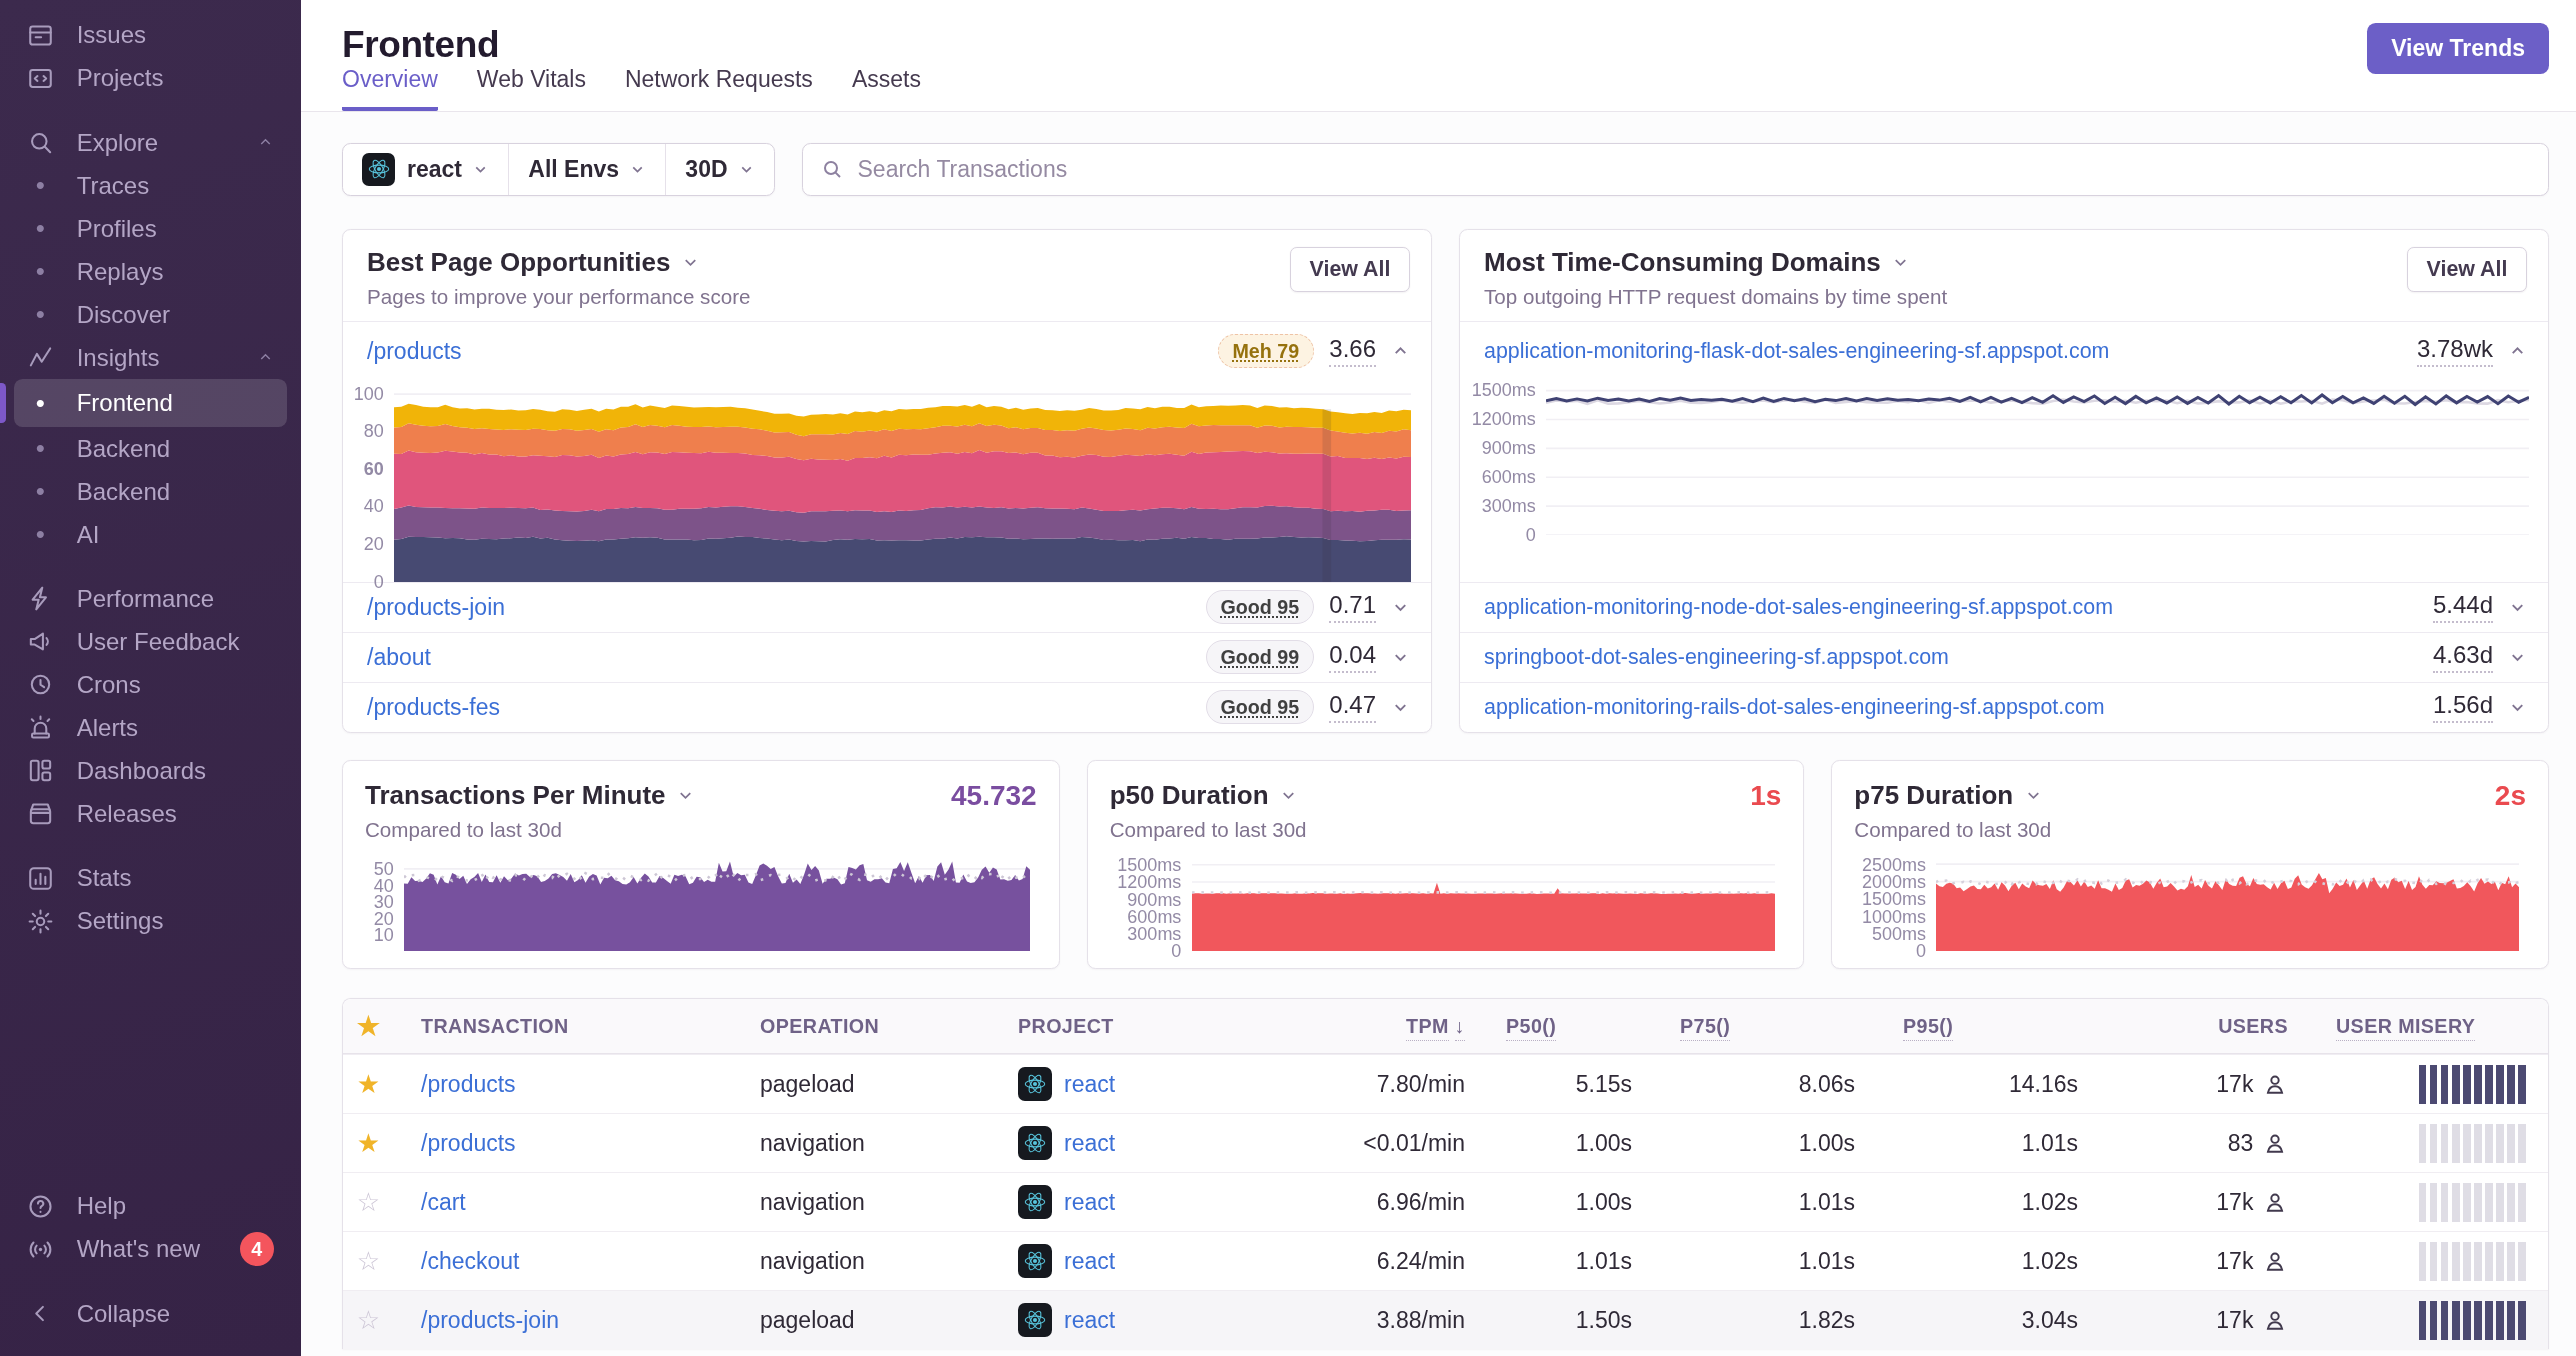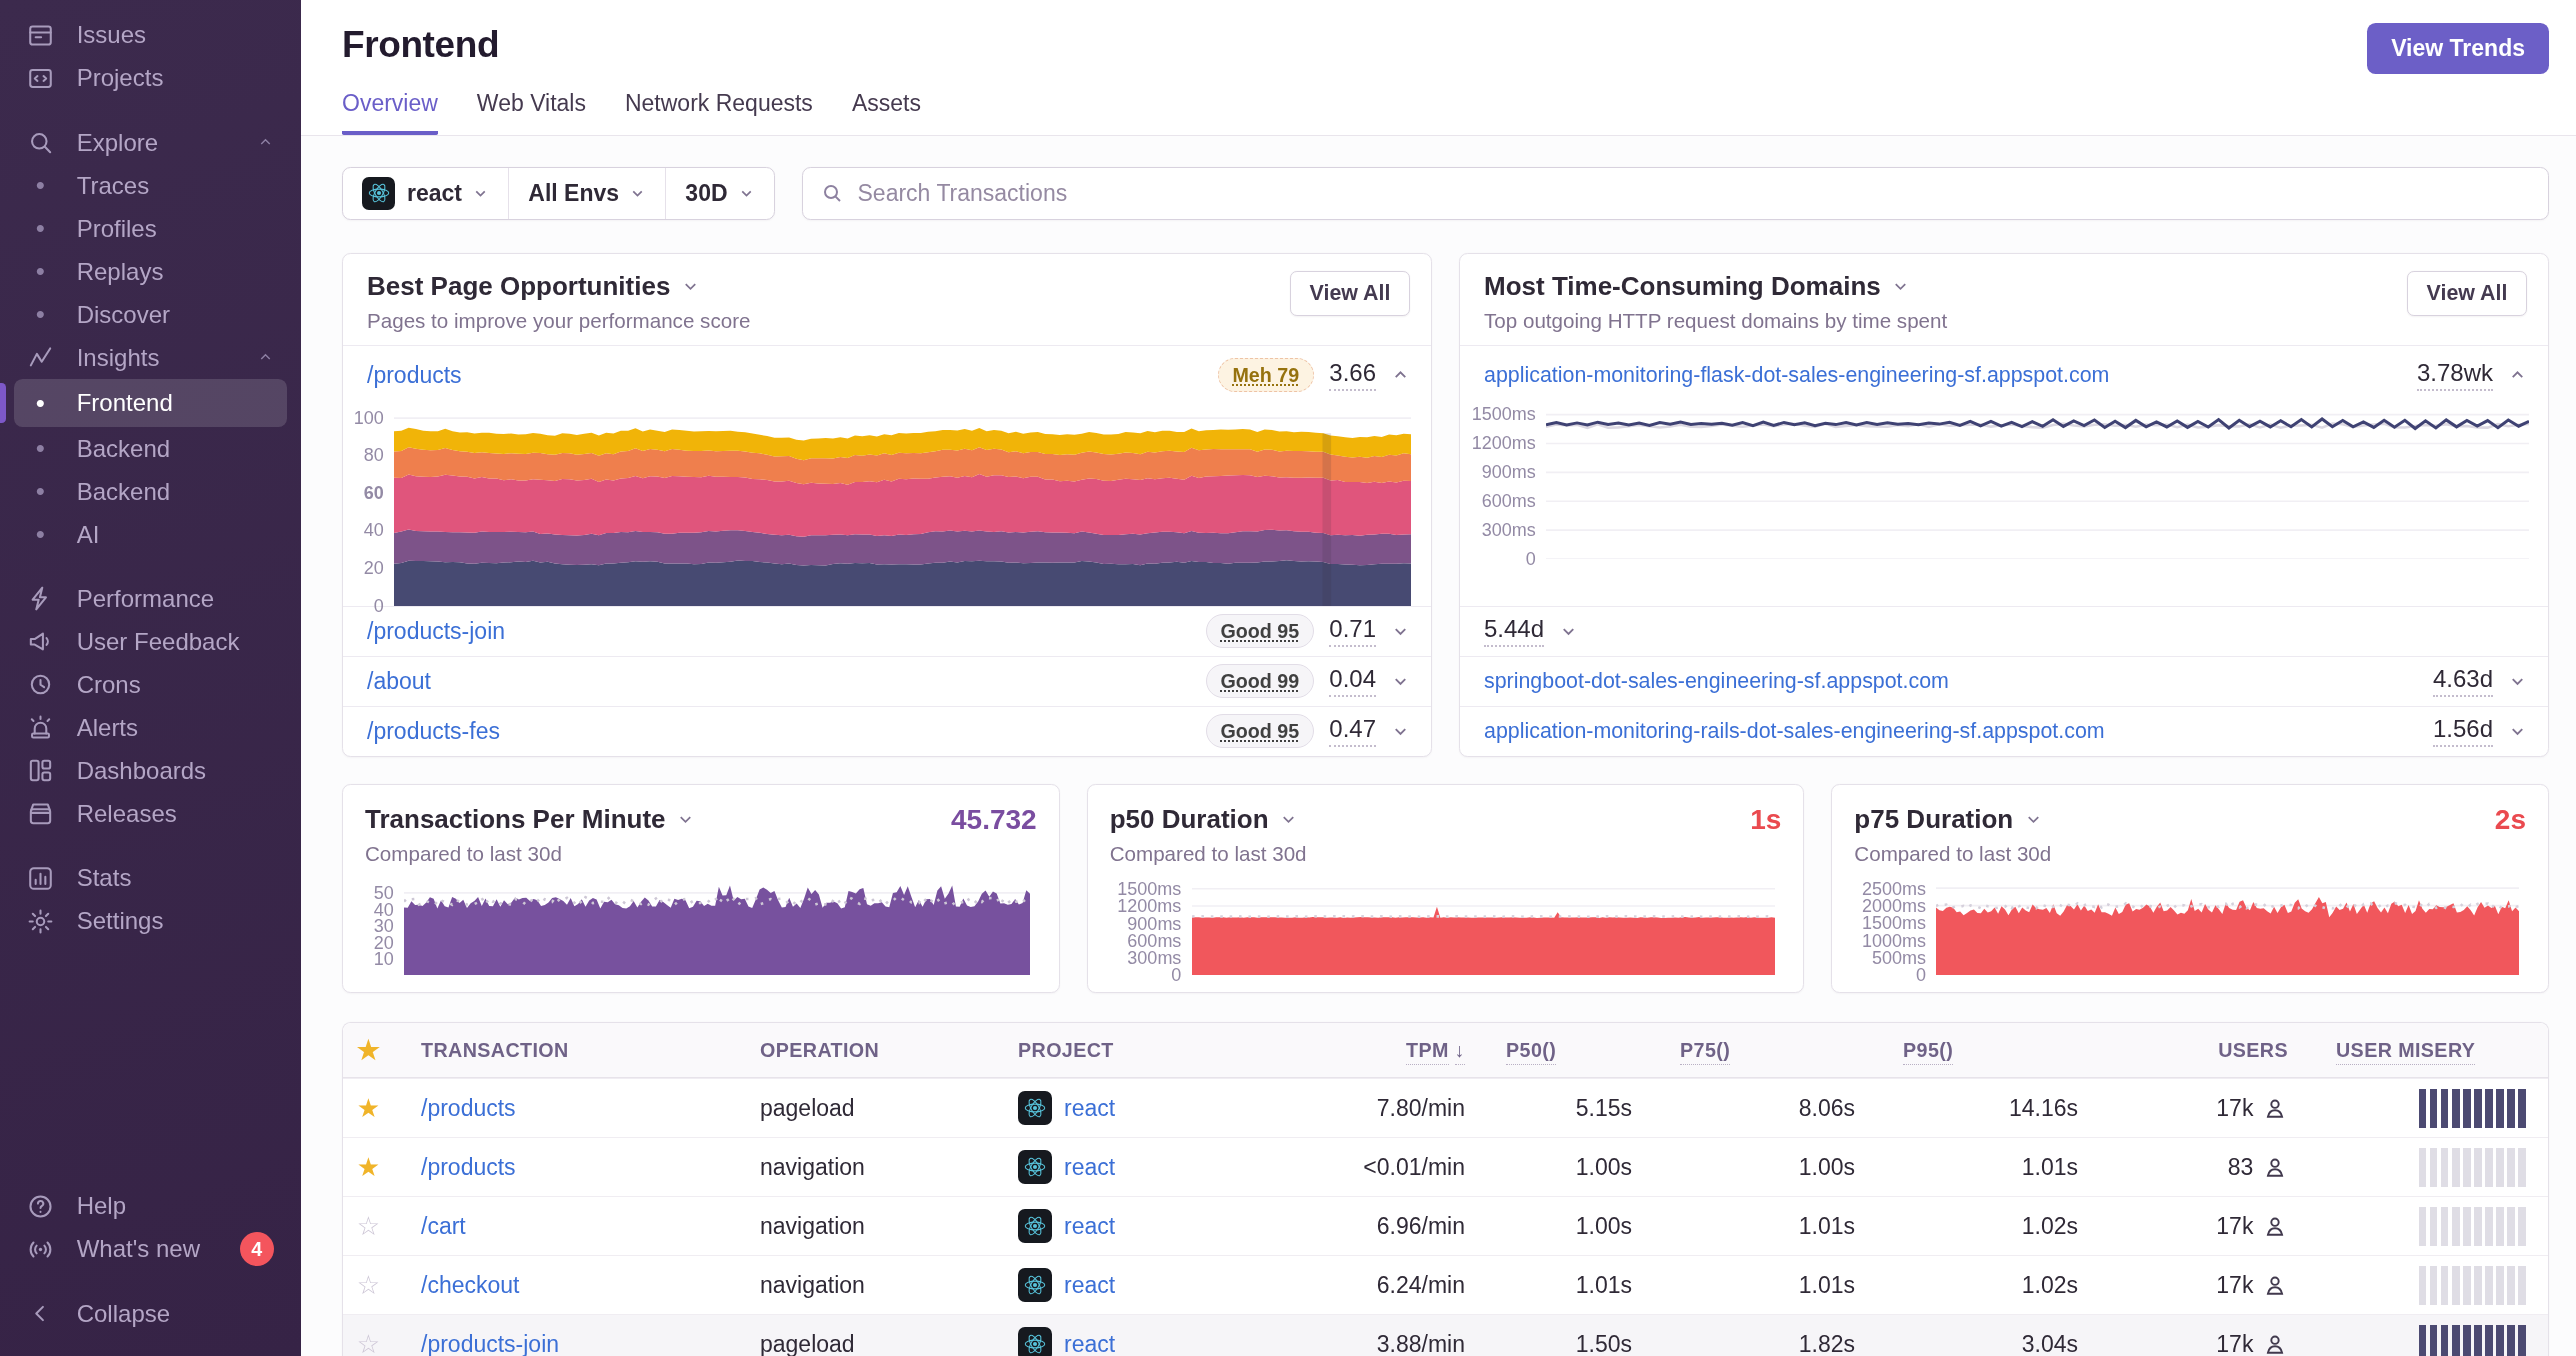--- a/index.html
+++ b/index.html
@@ -33,21 +33,21 @@
   .spacer { flex:1; }
   .badge-red { margin-left:auto; width:34px; height:34px; border-radius:50%; background:#f4555d; color:#fff;
     font-size:19.7px; font-weight:bold; display:flex; align-items:center; justify-content:center; }
 
   
   .main { flex:1; display:flex; flex-direction:column; min-width:0; background:#fcfcfd; }
   .mhead { background:#fff; border-bottom:1.7px solid #e9e5ec; padding:24px 27px 0 41px; position:relative; }
   .page-title { font-size:37px; font-weight:bold; color:#231b2e; letter-spacing:-0.4px; }
   .view-trends { position:absolute; right:27px; top:23px; background:#6c5fc7; color:#fff; border:none;
     font-family:inherit; font-size:23px; font-weight:bold; padding:12px 24px; border-radius:8.6px; cursor:pointer; }
-  .tabs { display:flex; gap:39px; margin-top:24px; }
+  .tabs { display:flex; gap:39px; }
   .tab { font-size:23px; color:#453a4f; padding-bottom:13.7px; cursor:pointer; border-bottom:4.3px solid transparent; }
   .tab.active { color:#6a5ec8; border-bottom-color:#6a5ec8; border-radius:1.7px; }
   .content { padding:31px 27px 0 41px; }
 
   
   .filterbar { display:flex; align-items:center; }
   .segmented { display:inline-flex; background:#fff; border:1.7px solid #d8d2de; border-radius:8.6px; height:53px;
     align-items:stretch; box-shadow:0 0.9px 1.7px rgba(43,34,51,0.04); }
   .seg { display:flex; align-items:center; padding:0 19px; font-size:23px; font-weight:bold; color:#2f2936; cursor:pointer; }
   .seg + .seg { border-left:1.7px solid #e6e1ea; }
@@ -466,20 +466,21 @@
                   <line x1="0" x2="1148" y1="45" y2="45" stroke="#f1eff4" stroke-width="2"></line>
                   <line x1="0" x2="1148" y1="78.75" y2="78.75" stroke="#f1eff4" stroke-width="2"></line>
                   <line x1="0" x2="1148" y1="112.5" y2="112.5" stroke="#f1eff4" stroke-width="2"></line>
                   <line x1="0" x2="1148" y1="146.25" y2="146.25" stroke="#f1eff4" stroke-width="2"></line>
                   <line x1="0" x2="1148" y1="180" y2="180" stroke="#f1eff4" stroke-width="2"></line>
                   <polyline points="0,25.373194228601648 12.08421052631579,22.678627310658356 24.16842105263158,23.985185901937086 36.25263157894737,23.245795042393723 48.33684210526316,26.656863393809175 60.421052631578945,22.61566171558806 72.50526315789475,26.606313310400594 84.58947368421052,26.140589308063483 96.67368421052632,24.69943640863056 108.7578947368421,23.34133934683632 120.84210526315789,24.849849845550494 132.92631578947368,26.34378049748483 145.0105263157895,24.985154444351792 157.09473684210528,23.06673344615848 169.17894736842103,25.40990418526343 181.26315789473682,25.73421779279596 193.34736842105264,24.39457591561367 205.43157894736842,22.87082723354689 217.5157894736842,24.228232809074683 229.60000000000002,25.311171397310687 241.68421052631578,23.90626903341618 253.76842105263157,22.88935001873179 265.85263157894735,24.77718611358432 277.93684210526317,22.833683408098295 290.021052631579,21.854225148051057 302.10526315789474,24.094598833587952 314.18947368421055,25.371020575426513 326.2736842105263,21.90000760294498 338.35789473684207,25.624987666786183 350.4421052631579,24.40503211937613 362.52631578947364,23.255957489367574 374.6105263157895,24.72578947461443 386.69473684210527,25.189316747034894 398.7789473684211,25.46336827691411 410.86315789473684,23.24337598951533 422.9473684210526,24.711343021842197 435.0315789473684,22.19298610155238 447.1157894736842,25.710482107358985 459.20000000000005,22.62066820099716 471.2842105263158,24.257822588877758 483.36842105263156,23.66528068272163 495.4526315789474,23.190099287044717 507.53684210526313,22.90632077520715 519.621052631579,25.2905721560237 531.7052631578947,23.729617114376737 543.7894736842105,22.85919492848916 555.8736842105263,24.41127271084116 567.957894736842,25.878998720704118 580.042105263158,26.559217717114365 592.1263157894738,23.462988568819128 604.2105263157895,21.76162823435152 616.2947368421053,23.967998275032727 628.3789473684211,25.19473751890473 640.4631578947368,23.08914248115616 652.5473684210526,22.59897703902098 664.6315789473684,24.18973949847276 676.7157894736841,23.19964386097854 688.8,25.403013109287713 700.8842105263158,22.980737512023182 712.9684210526316,23.625622019148437 725.0526315789473,22.861921756155795 737.1368421052631,25.92289208677829 749.221052631579,22.994467769830948 761.3052631578947,26.2348073481582 773.3894736842105,25.299749870505195 785.4736842105264,23.53953939654167 797.5578947368422,24.80945724179037 809.6421052631579,25.005133227515046 821.7263157894737,22.462176793534297 833.8105263157895,26.33145699083107 845.8947368421052,22.80759614012203 857.978947368421,26.481381797371427 870.0631578947368,23.86184092496987 882.1473684210525,23.902707219100563 894.2315789473683,23.108334986271814 906.3157894736843,26.609815269021794 918.4000000000001,21.721031578397373 930.4842105263158,22.54299335167744 942.5684210526316,25.754254949523613 954.6526315789474,23.824545635282988 966.7368421052631,22.730840335891116 978.8210526315789,22.007466892444057 990.9052631578948,25.98107130196877 1002.9894736842106,26.287879396823712 1015.0736842105263,24.634754142793838 1027.157894736842,23.234877158584993 1039.242105263158,24.213145270524535 1051.3263157894737,22.361559171834955 1063.4105263157894,24.703848083910998 1075.4947368421053,24.465834624040866 1087.578947368421,26.27184633653377 1099.6631578947367,26.451509752473783 1111.7473684210527,22.433957393921446 1123.8315789473684,24.871852141886478 1135.915789473684,23.084451142000034 1148,22.12083055232651" fill="none" stroke="#dcd8e2" stroke-width="3"></polyline>
                   <polyline points="0,23.155443092132572 12.08421052631579,20.432558331790204 24.16842105263158,23.389721177405193 36.25263157894737,20.927317638129495 48.33684210526316,23.369292916194496 60.421052631578945,20.070455886215314 72.50526315789475,22.835770926382878 84.58947368421052,21.151526289474106 96.67368421052632,23.368027779751316 108.7578947368421,20.971969530623028 120.84210526315789,23.931905322674908 132.92631578947368,20.465168296417403 145.0105263157895,22.52135057832055 157.09473684210528,19.966288066292265 169.17894736842103,22.845460651843922 181.26315789473682,21.65509004160549 193.34736842105264,22.51776249398813 205.43157894736842,21.459424621037016 217.5157894736842,23.654520184921097 229.60000000000002,20.496938199058974 241.68421052631578,24.09650142674488 253.76842105263157,19.84110662168652 265.85263157894735,23.97052435745229 277.93684210526317,20.370292798379722 290.021052631579,23.151837416149363 302.10526315789474,20.838939698602445 314.18947368421055,24.11264041780896 326.2736842105263,21.387265430721044 338.35789473684207,22.91753593199678 350.4421052631579,20.448094304956385 362.52631578947364,23.440789981649402 374.6105263157895,20.585385597894913 386.69473684210527,22.674714111845105 398.7789473684211,20.721950764921985 410.86315789473684,22.47289596510177 422.9473684210526,21.609997494975488 435.0315789473684,23.073832579297516 447.1157894736842,21.184367360871306 459.20000000000005,22.323926172914355 471.2842105263158,20.18146126261928 483.36842105263156,23.90389840234181 495.4526315789474,19.01298260265642 507.53684210526313,24.507253152185257 519.621052631579,19.145067231700864 531.7052631578947,24.735153162080167 543.7894736842105,20.348503396828306 555.8736842105263,25.316569338927394 567.957894736842,19.571630814296043 580.042105263158,24.906034641741286 592.1263157894738,17.305287909522775 604.2105263157895,25.06409799326744 616.2947368421053,18.665289740077156 628.3789473684211,24.10147917086951 640.4631578947368,17.549852010374877 652.5473684210526,26.231578558580395 664.6315789473684,19.09318765399877 676.7157894736841,26.416429452008856 688.8,18.0184772465108 700.8842105263158,25.51468400128681 712.9684210526316,19.78732268759478 725.0526315789473,25.675649029902758 737.1368421052631,18.750611473146506 749.221052631579,26.161840204478978 761.3052631578947,19.184534829063352 773.3894736842105,25.776069737805244 785.4736842105264,16.971092537928598 797.5578947368422,26.906643377259712 809.6421052631579,17.85952814983466 821.7263157894737,25.335727604135002 833.8105263157895,18.924153670576203 845.8947368421052,25.611502299561863 857.978947368421,18.413504818602092 870.0631578947368,25.46230119485935 882.1473684210525,16.905777870186427 894.2315789473683,25.554605351680095 906.3157894736843,16.346107341692402 918.4000000000001,25.362122841437923 930.4842105263158,18.058946746982997 942.5684210526316,25.571303564654954 954.6526315789474,19.84125414484049 966.7368421052631,26.19773338998513 978.8210526315789,17.761664466931876 990.9052631578948,26.015091120470544 1002.9894736842106,17.947869545761847 1015.0736842105263,27.45673559268934 1027.157894736842,18.45911801979247 1039.242105263158,26.79585545324113 1051.3263157894737,17.41116004117825 1063.4105263157894,25.55079501287591 1075.4947368421053,17.998015979409985 1087.578947368421,24.67746647575271 1099.6631578947367,18.226931287899106 1111.7473684210527,26.562875825247147 1123.8315789473684,17.60348108189862 1135.915789473684,24.77456027456364 1148,19.017711350883076" fill="none" stroke="#3f4273" stroke-width="3.5"></polyline>
                 </svg></div>
           </div>
           <div class="prow">
+            <a class="link small">application-monitoring-node-dot-sales-engineering-sf.appspot.com</a>
             <span class="rright">
               <span class="score">5.44d</span>
               <svg class="caret-row" viewBox="0 0 24 24">
                   <path d="M6 9l6 6 6-6"></path>
                 </svg>
             </span>
           </div>
           <div class="prow">
             <a class="link small">springboot-dot-sales-engineering-sf.appspot.com</a>
             <span class="rright">

